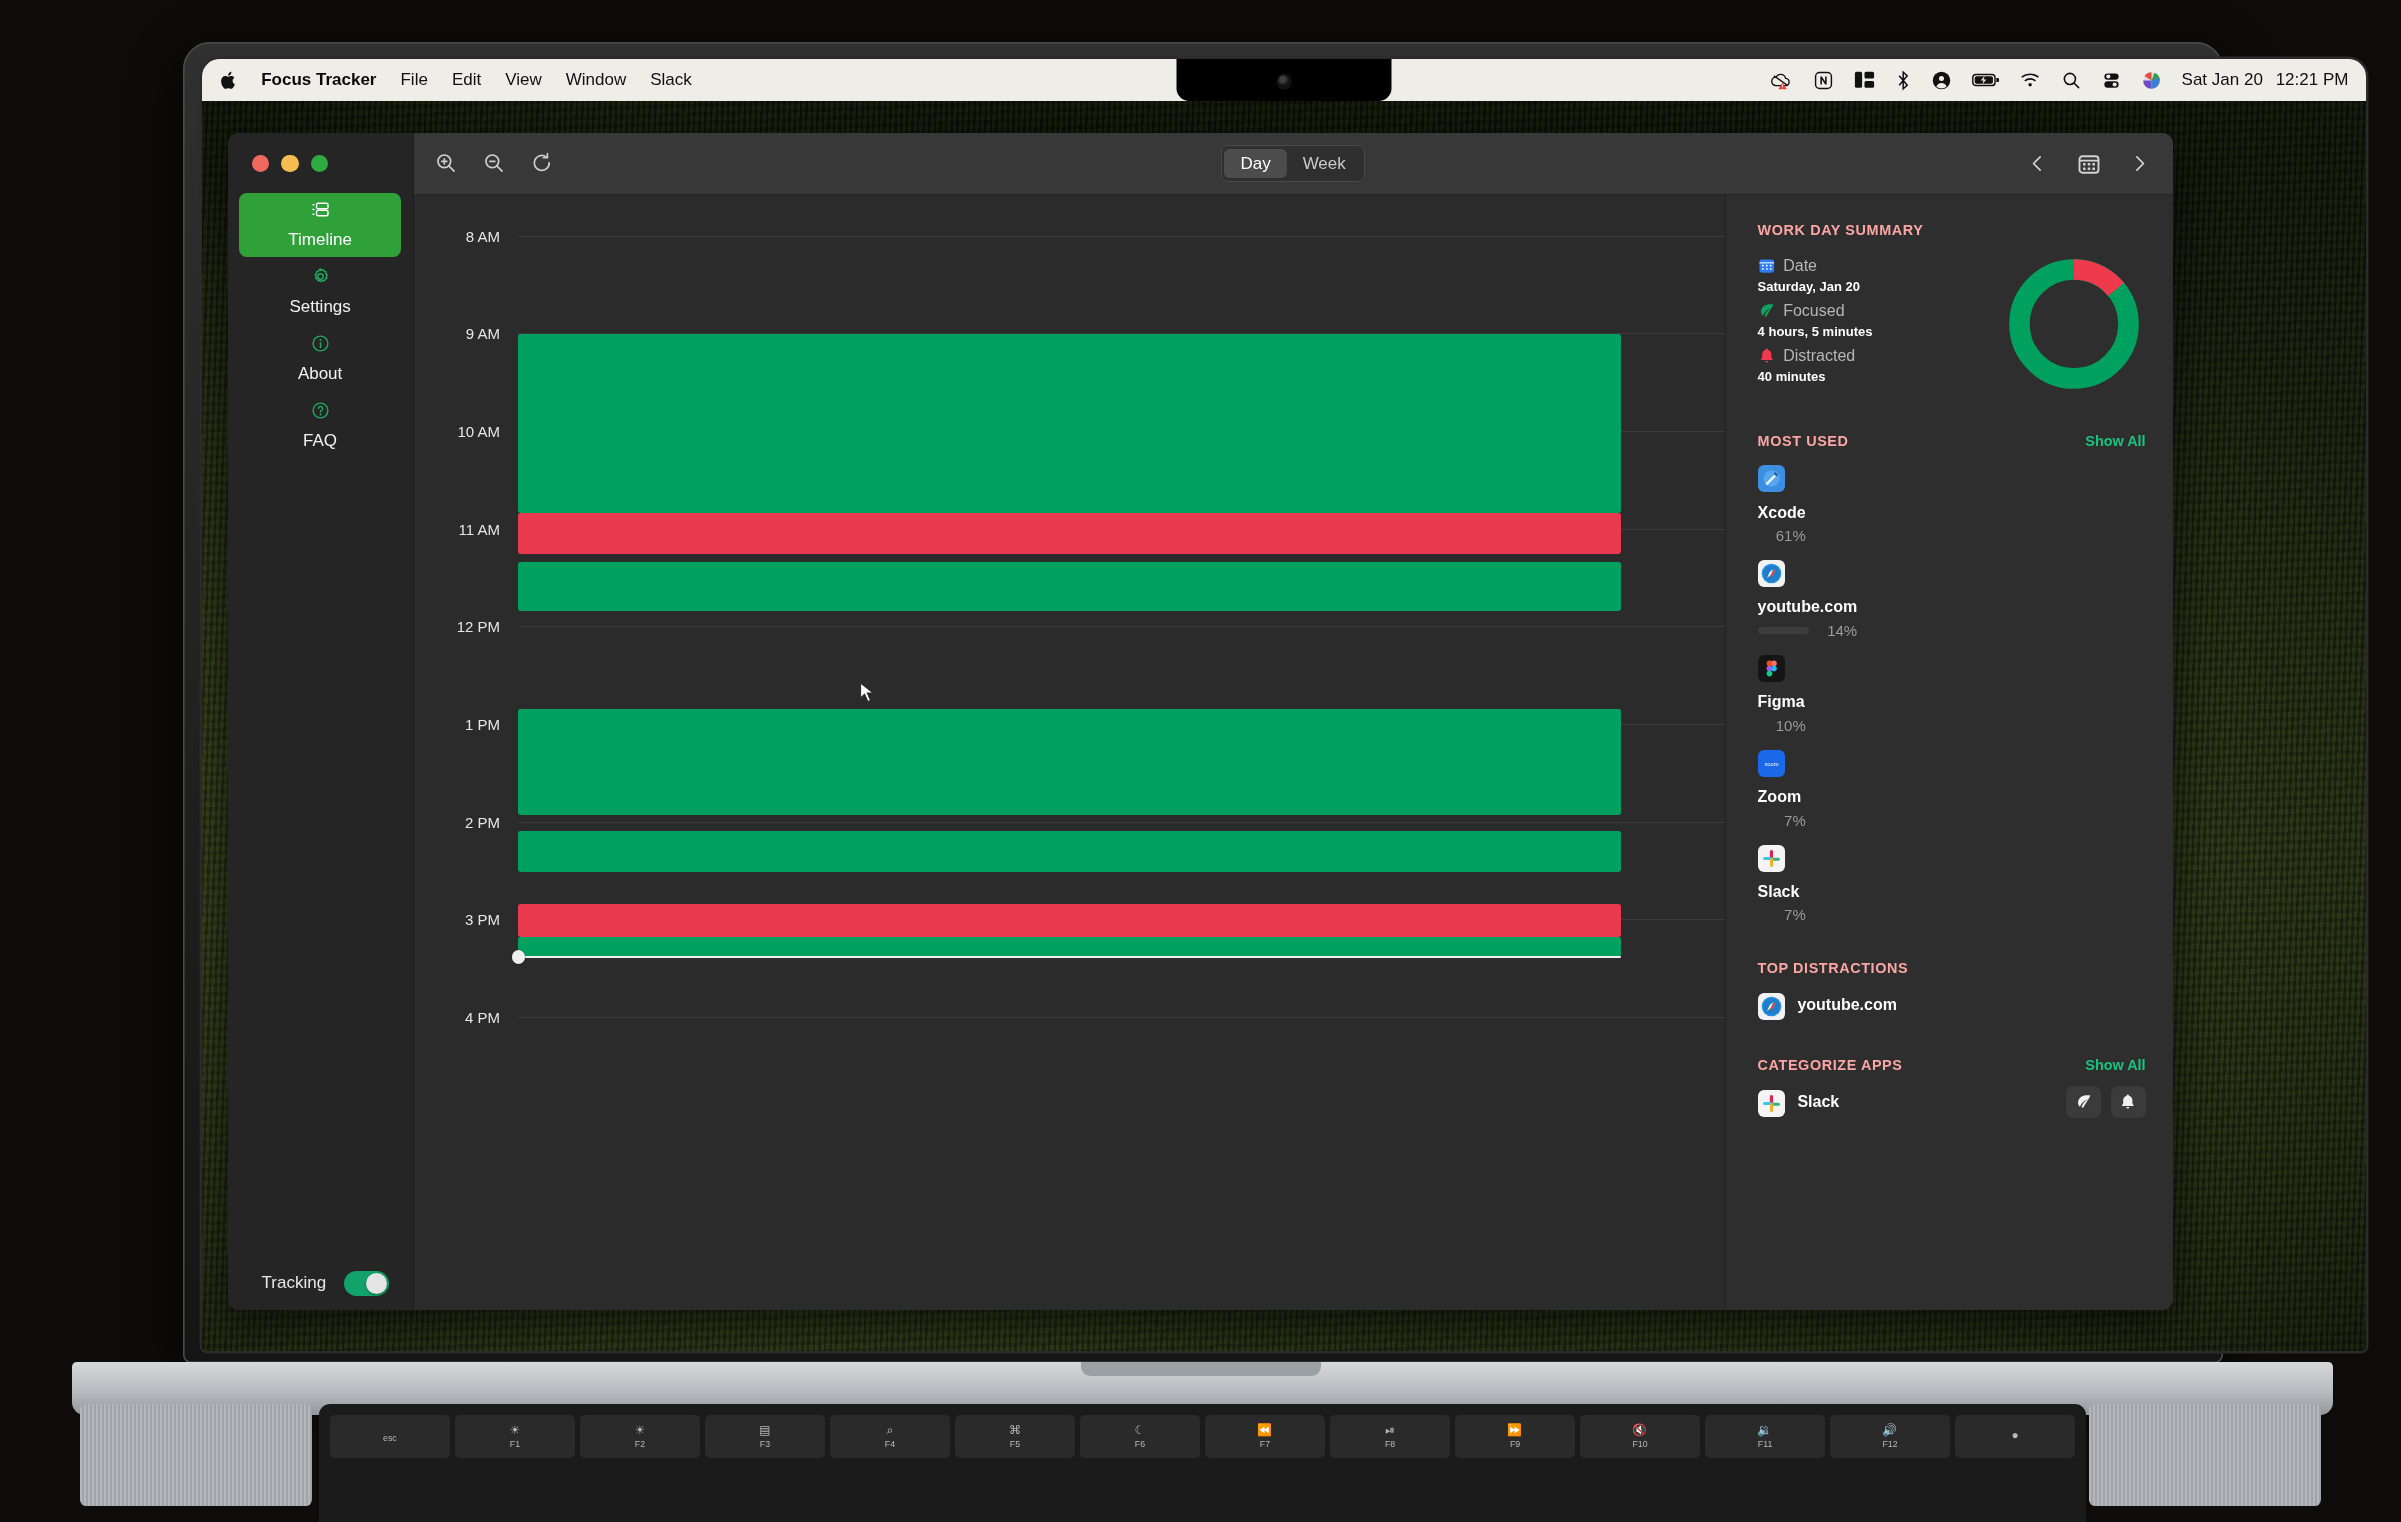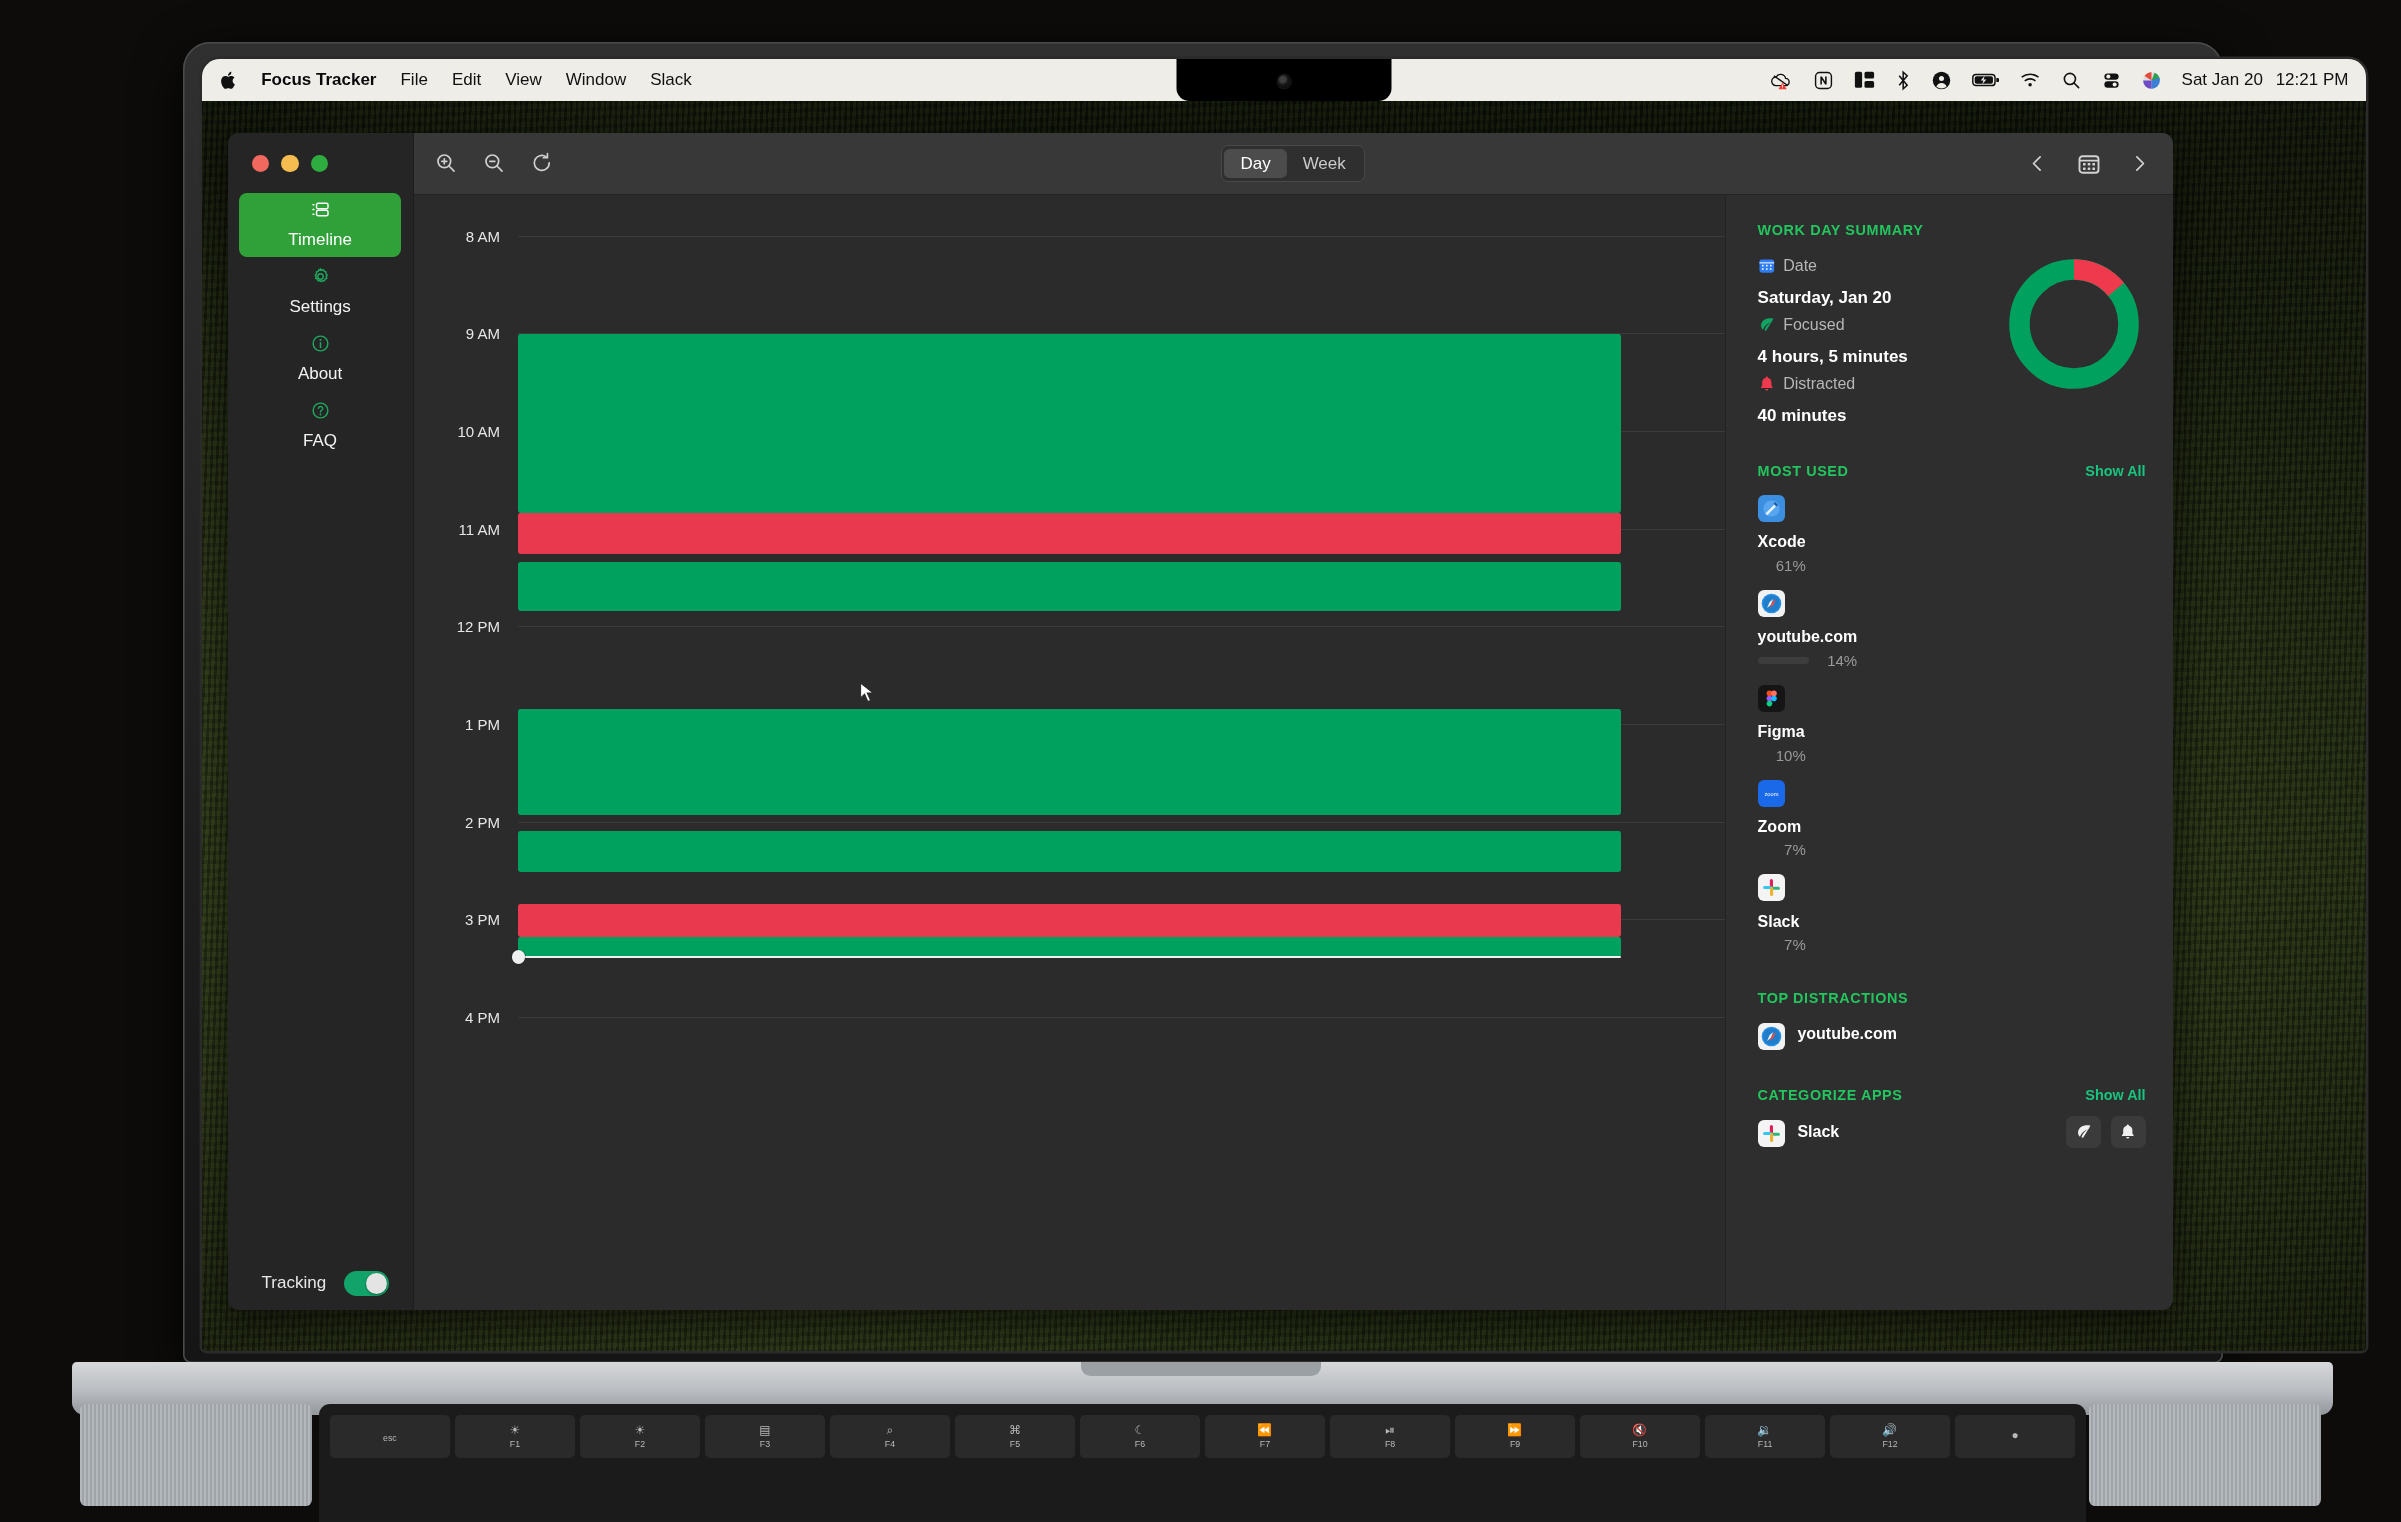--- a/index.html
+++ b/index.html
@@ -157,30 +157,30 @@
     background:#efefef; z-index:6; box-shadow:0 0 0 0.8px rgba(0,0,0,.2);
   }
   #cursor { position:absolute; z-index:30; width:17.6px; height:24px; }
 
   
   #panel {
     width: 448px; flex-shrink:0; background:#2e2e2e; border-left:0.8px solid #222;
     padding: 27px 27px 0 32px; overflow:hidden;
   }
   .sec-title {
-    font-size: 14.4px; letter-spacing:0.6px; color:#22c55e; font-weight:bold;
+    font-size: 14.4px; letter-spacing:0.6px; color:#fca5a5; font-weight:bold;
   }
   .sec-head { display:flex; align-items:center; justify-content:space-between;text-align:right; }
   .show-all { font-size:14.4px; color:#19c37d; font-weight:bold; cursor:default; }
 
   .sum-wrap { display:flex; align-items:flex-start; margin-top:11.2px; }
   .sum-left { flex:1; }
   .sum-row { display:flex; align-items:center; gap:8px; margin-top:8px; }
   .sum-key { font-size:16px; color:#b6b6b6; }
-  .sum-val { font-size:17px; color:#fff; font-weight:bold; margin-top:13px; }
+  .sum-val { font-size:13px; color:#fff; font-weight:bold; margin-top:4px; }
   .sum-ico { width:17.6px; height:17.6px; display:block; flex-shrink:0; }
   .donut { width:144px; height:144px; margin-left:4.8px; margin-top:3.2px; flex-shrink:0; }
 
   .app-row { margin-top: 12px; display:flex; align-items:flex-start; gap:11.2px;flex-direction:column; }
   .app-ico { width:27px; height:27px; border-radius:6.4px; flex-shrink:0; margin-top:4px; }
   .app-mid { flex:1; min-width:0; }
   .app-name { font-size:16px; color:#fff; font-weight:bold; }
   .bar-row { display:flex; align-items:center; gap:11.2px; margin-top:5.6px; }
   .bar-track { flex:1; height:7.2px; border-radius:4px; background:#3d3d3d; overflow:hidden; }
   .bar-fill { height:100%; border-radius:4px; background:#8d8d90; }

